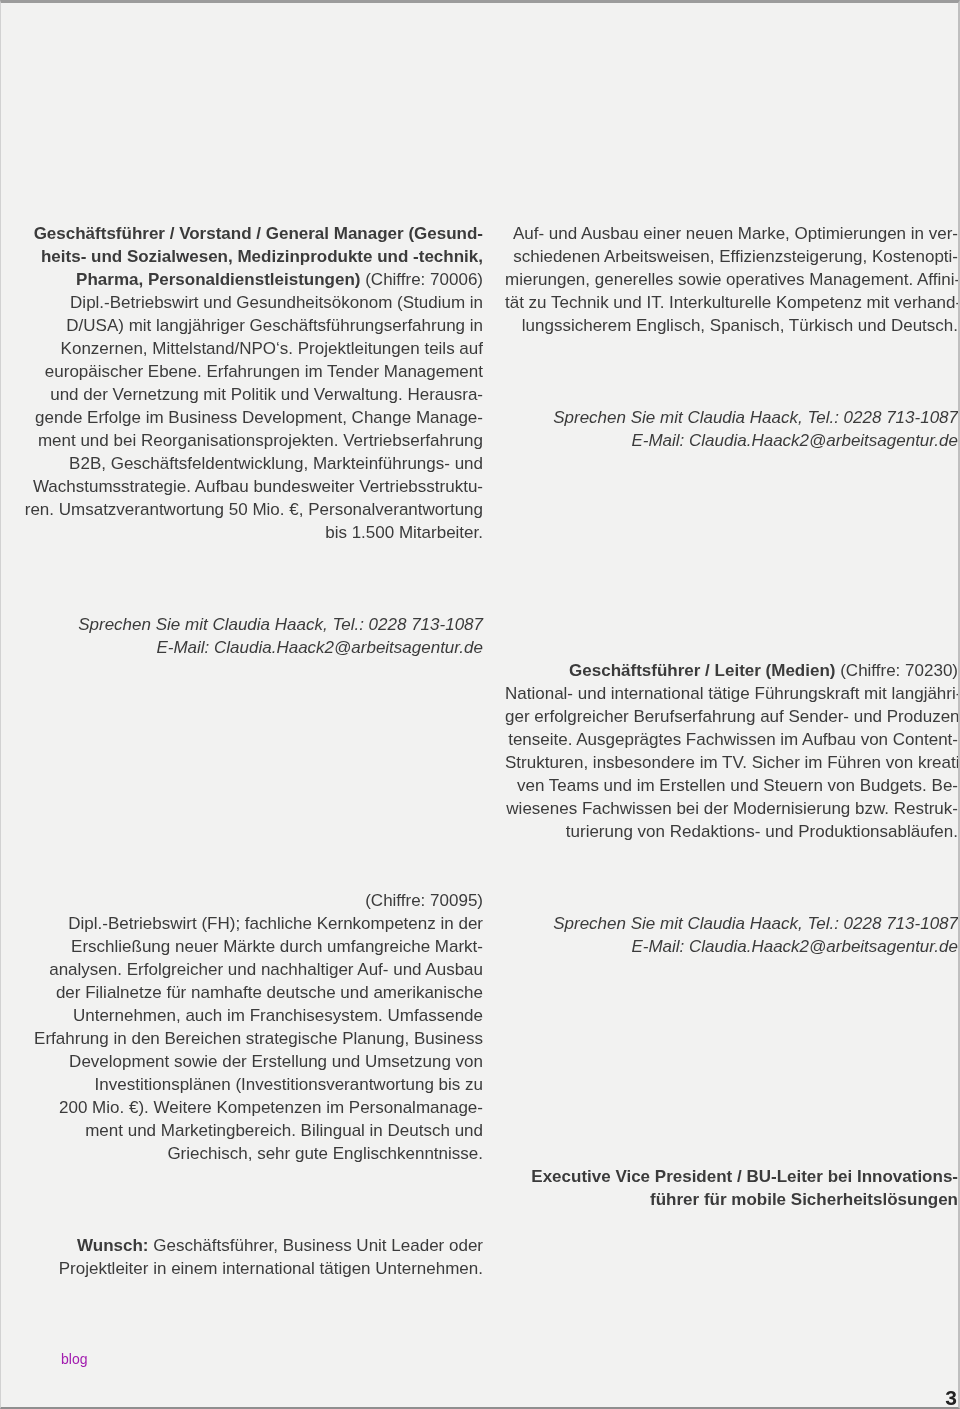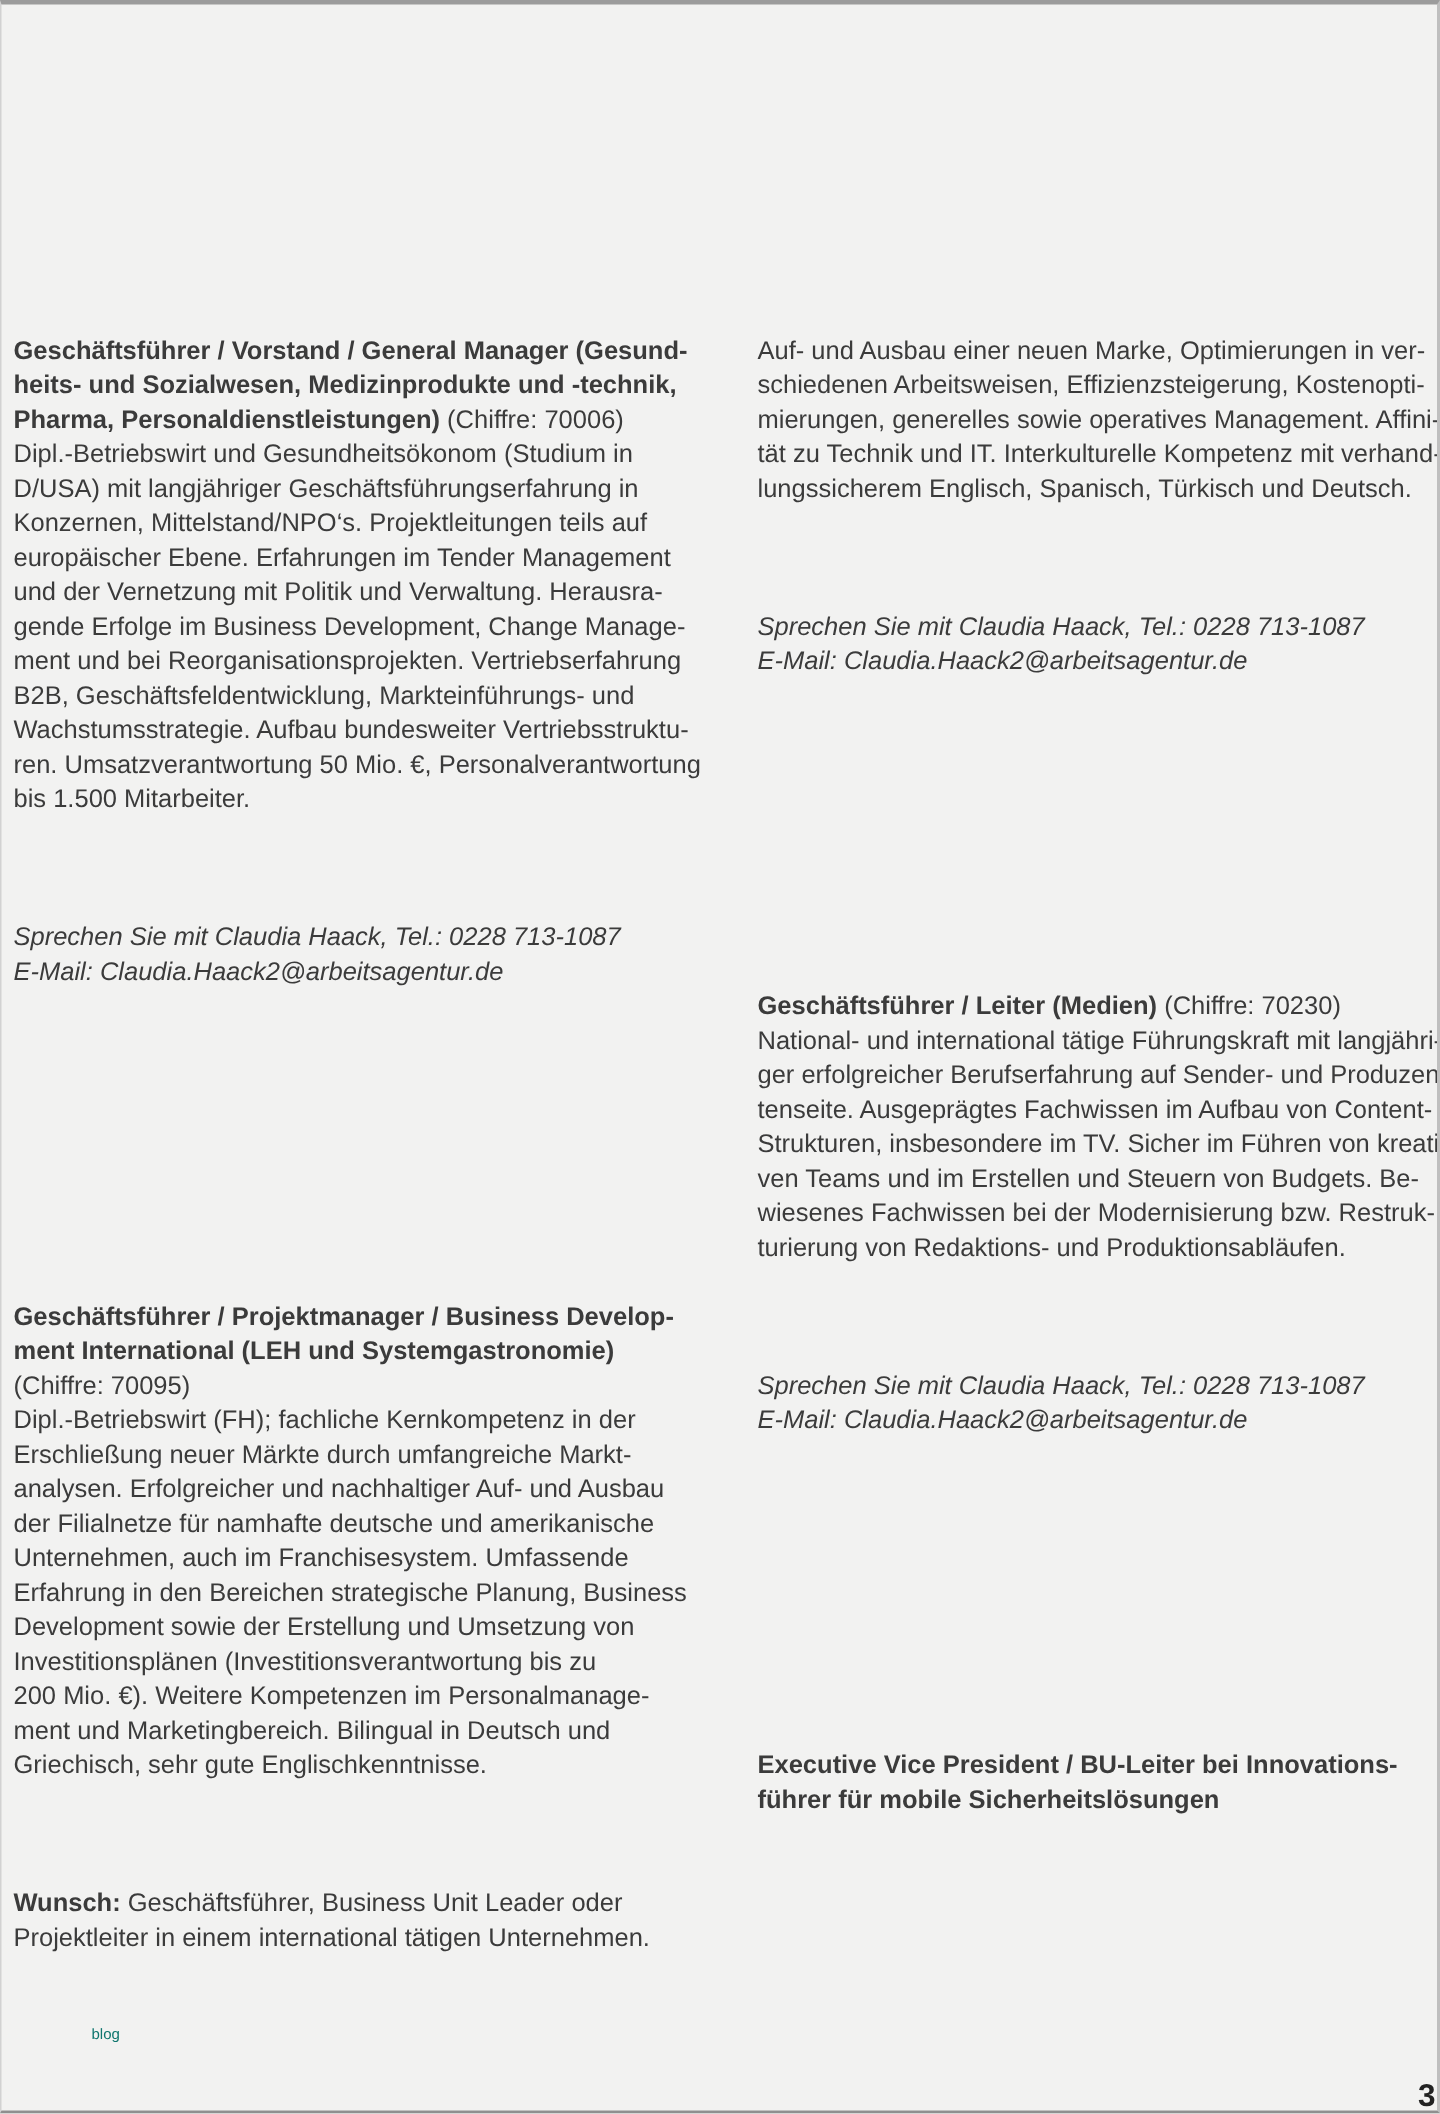--- a/index.html
+++ b/index.html
@@ -7,25 +7,25 @@
     position:relative; width:960px; height:1409px; box-sizing:border-box;
     background:#f2f2f1; overflow:hidden;
     border-top:3px solid #9c9c9c; border-bottom:2px solid #8f8f8f;
     border-left:1px solid #d2d2d2; border-right:2px solid #bfbfbf;
     font-family:"Liberation Sans","DejaVu Sans",sans-serif;
     color:#3b3b3b;
   }
   .col { position:absolute; top:104px; font-size:17px; line-height:23px; white-space:pre; }
   .col-left  { left:8px;   width:474px; }
   .col-right { left:504px; width:453px; }
-  .para { margin:0 0 23px 0; }
+  .para { margin:0 0 23px 0;text-align:right; }
   .block { margin:0 0 23px 0; }
   .b { font-weight:bold; }
   .i { font-style:italic; }
-  .watermark { position:absolute; left:60px; top:1348px; font-size:10px; color:#0f766e; }
+  .watermark { position:absolute; left:60px; top:1348px; font-size:14px; color:#a21caf; }
   .pagenum  { position:absolute; right:1px; bottom:-3px; font-size:21px; font-weight:bold; color:#222; }
 </style>
 </head>
 <body>
 
 <div class="page">
 
   <div class="col col-left">
 
     <div class="block">
@@ -41,22 +41,21 @@
 ment und bei Reorganisationsprojekten. Vertriebserfahrung
 B2B, Geschäftsfeldentwicklung, Markteinführungs- und
 Wachstumsstrategie. Aufbau bundesweiter Vertriebsstruktu-
 ren. Umsatzverantwortung 50 Mio. €, Personalverantwortung
 bis 1.500 Mitarbeiter.</span></p>
       <p class="para i">Sprechen Sie mit Claudia Haack, Tel.: 0228 713-1087
 E-Mail: Claudia.Haack2@arbeitsagentur.de</p>
     </div>
 
     <div class="block">
-      <p class="para"><span class="b">Geschäftsführer / Projektmanager / Business Develop-
-ment International (LEH und Systemgastronomie)</span><span>
+      <p class="para"><span>
 (Chiffre: 70095)</span><span>
 Dipl.-Betriebswirt (FH); fachliche Kernkompetenz in der
 Erschließung neuer Märkte durch umfangreiche Markt-
 analysen. Erfolgreicher und nachhaltiger Auf- und Ausbau
 der Filialnetze für namhafte deutsche und amerikanische
 Unternehmen, auch im Franchisesystem. Umfassende
 Erfahrung in den Bereichen strategische Planung, Business
 Development sowie der Erstellung und Umsetzung von
 Investitionsplänen (Investitionsverantwortung bis zu
 200 Mio. €). Weitere Kompetenzen im Personalmanage-

